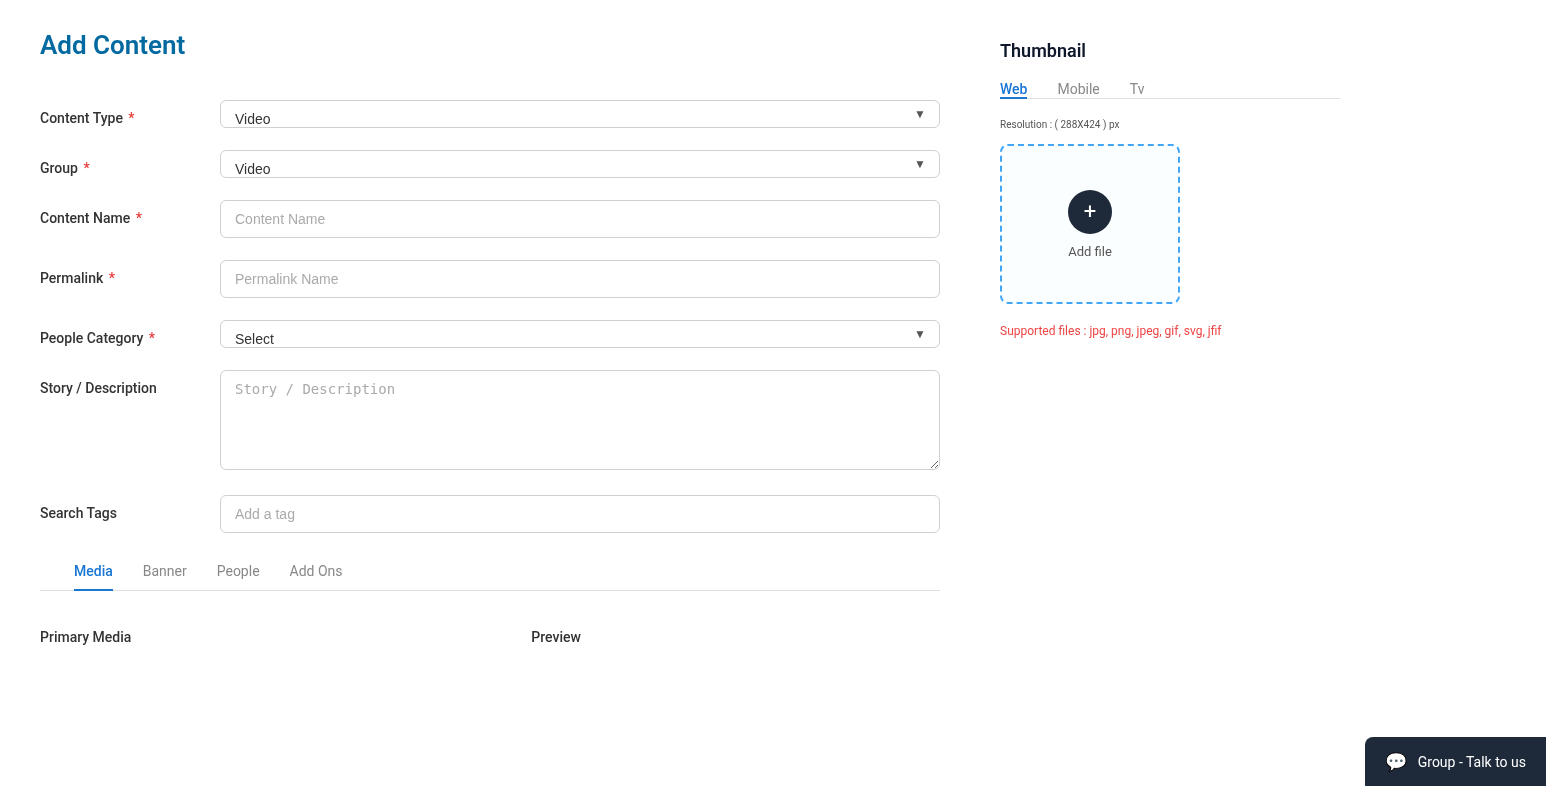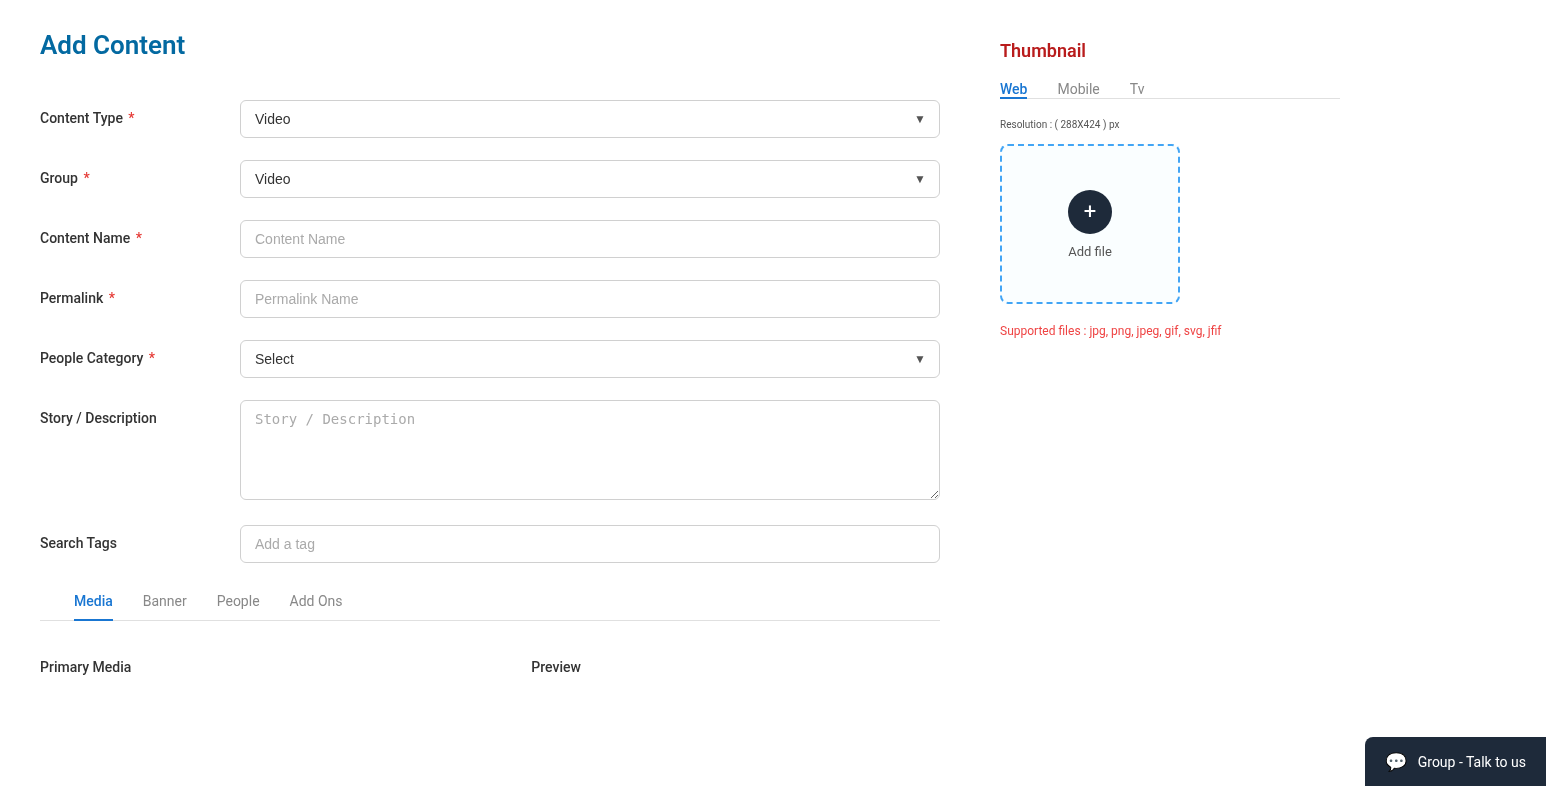--- a/index.html
+++ b/index.html
@@ -31,21 +31,20 @@
       font-size: 26px;
       font-weight: 600;
       color: #0369a1;
       margin-bottom: 40px;
     }
 
     .form-row {
       display: flex;
       align-items: flex-start;
       margin-bottom: 22px;
-      gap: 20px;
     }
 
     .form-label {
       width: 180px;
       min-width: 180px;
       padding-top: 10px;
       font-size: 14px;
       color: #333;
       font-weight: 500;
     }
@@ -59,21 +58,21 @@
       flex: 1;
     }
 
     .select-wrapper {
       position: relative;
       width: 100%;
     }
 
     .select-wrapper select {
       width: 100%;
-      padding: 10px 40px 10px 14px;
+      padding: 10px 40px 0 14px;
       border: 1px solid #d0d0d0;
       border-radius: 6px;
       background: #fff;
       font-size: 14px;
       color: #333;
       appearance: none;
       cursor: pointer;
       outline: none;
     }
 
@@ -103,21 +102,21 @@
 
     textarea.text-input {
       resize: vertical;
       min-height: 100px;
     }
 
     
     .thumbnail-title {
       font-size: 18px;
       font-weight: 600;
-      color: #b91c1c;
+      color: #0f172a;
       margin-bottom: 20px;
     }
 
     .thumbnail-tabs {
       display: flex;
       gap: 30px;
       border-bottom: 1px solid #e0e0e0;
       margin-bottom: 20px;
     }
 

